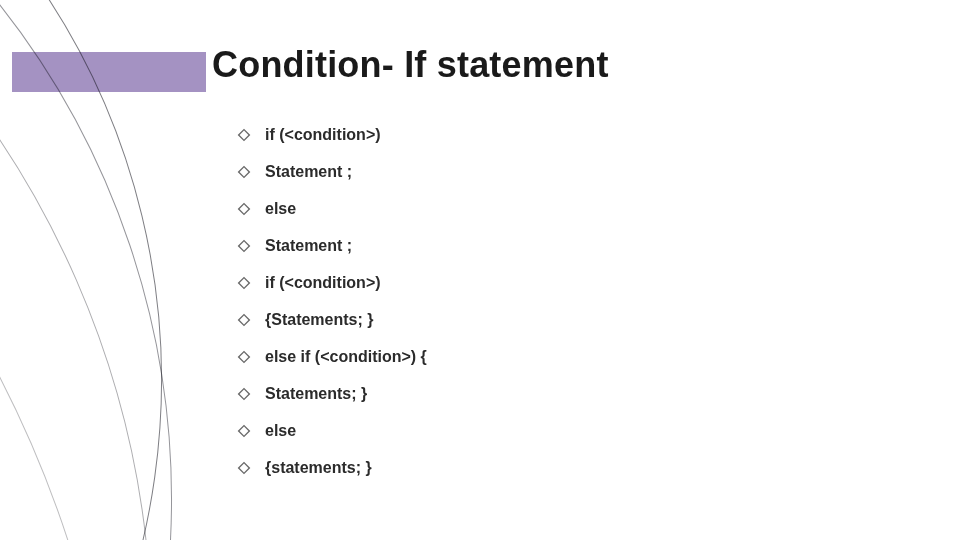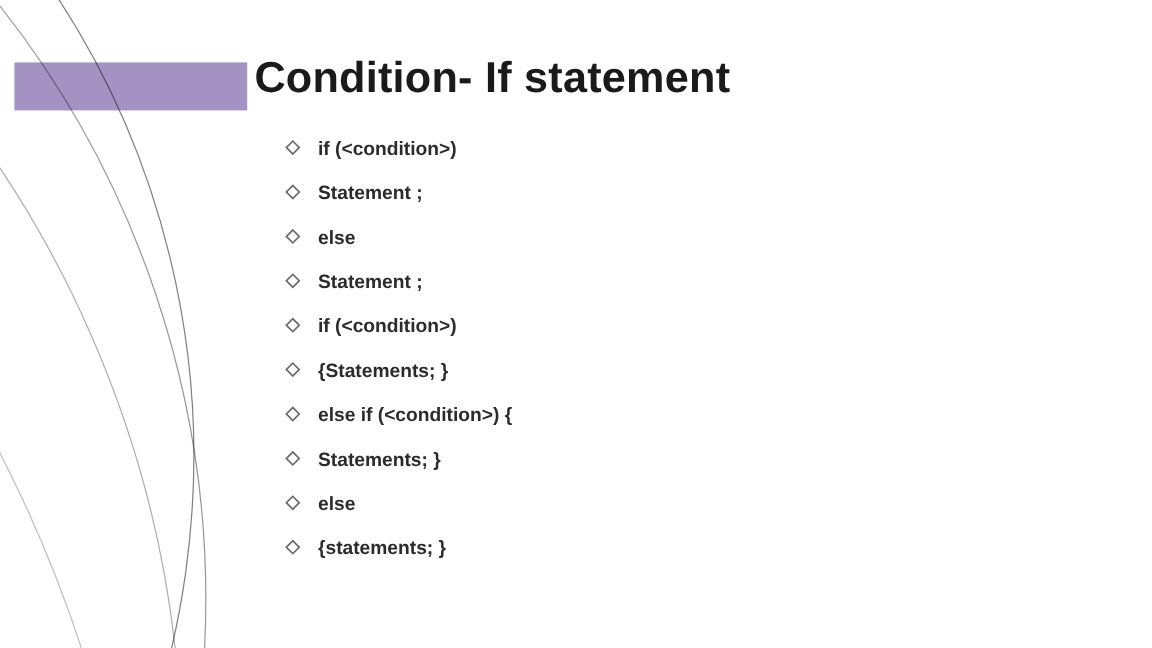--- a/index.html
+++ b/index.html
@@ -27,21 +27,21 @@
     }
 
     .bullets {
       position: absolute;
       left: 225px;
       top: 116px;
       width: 600px;
     }
     .bullet-row {
       display: flex;
-      align-items: flex-start;
+      align-items: center;
       height: 37px;
     }
     .bullet-icon {
       width: 14px;
       height: 14px;
       margin-right: 14px;
       flex: 0 0 auto;
     }
     .bullet-icon svg { display: block; }
     .bullet-text {

